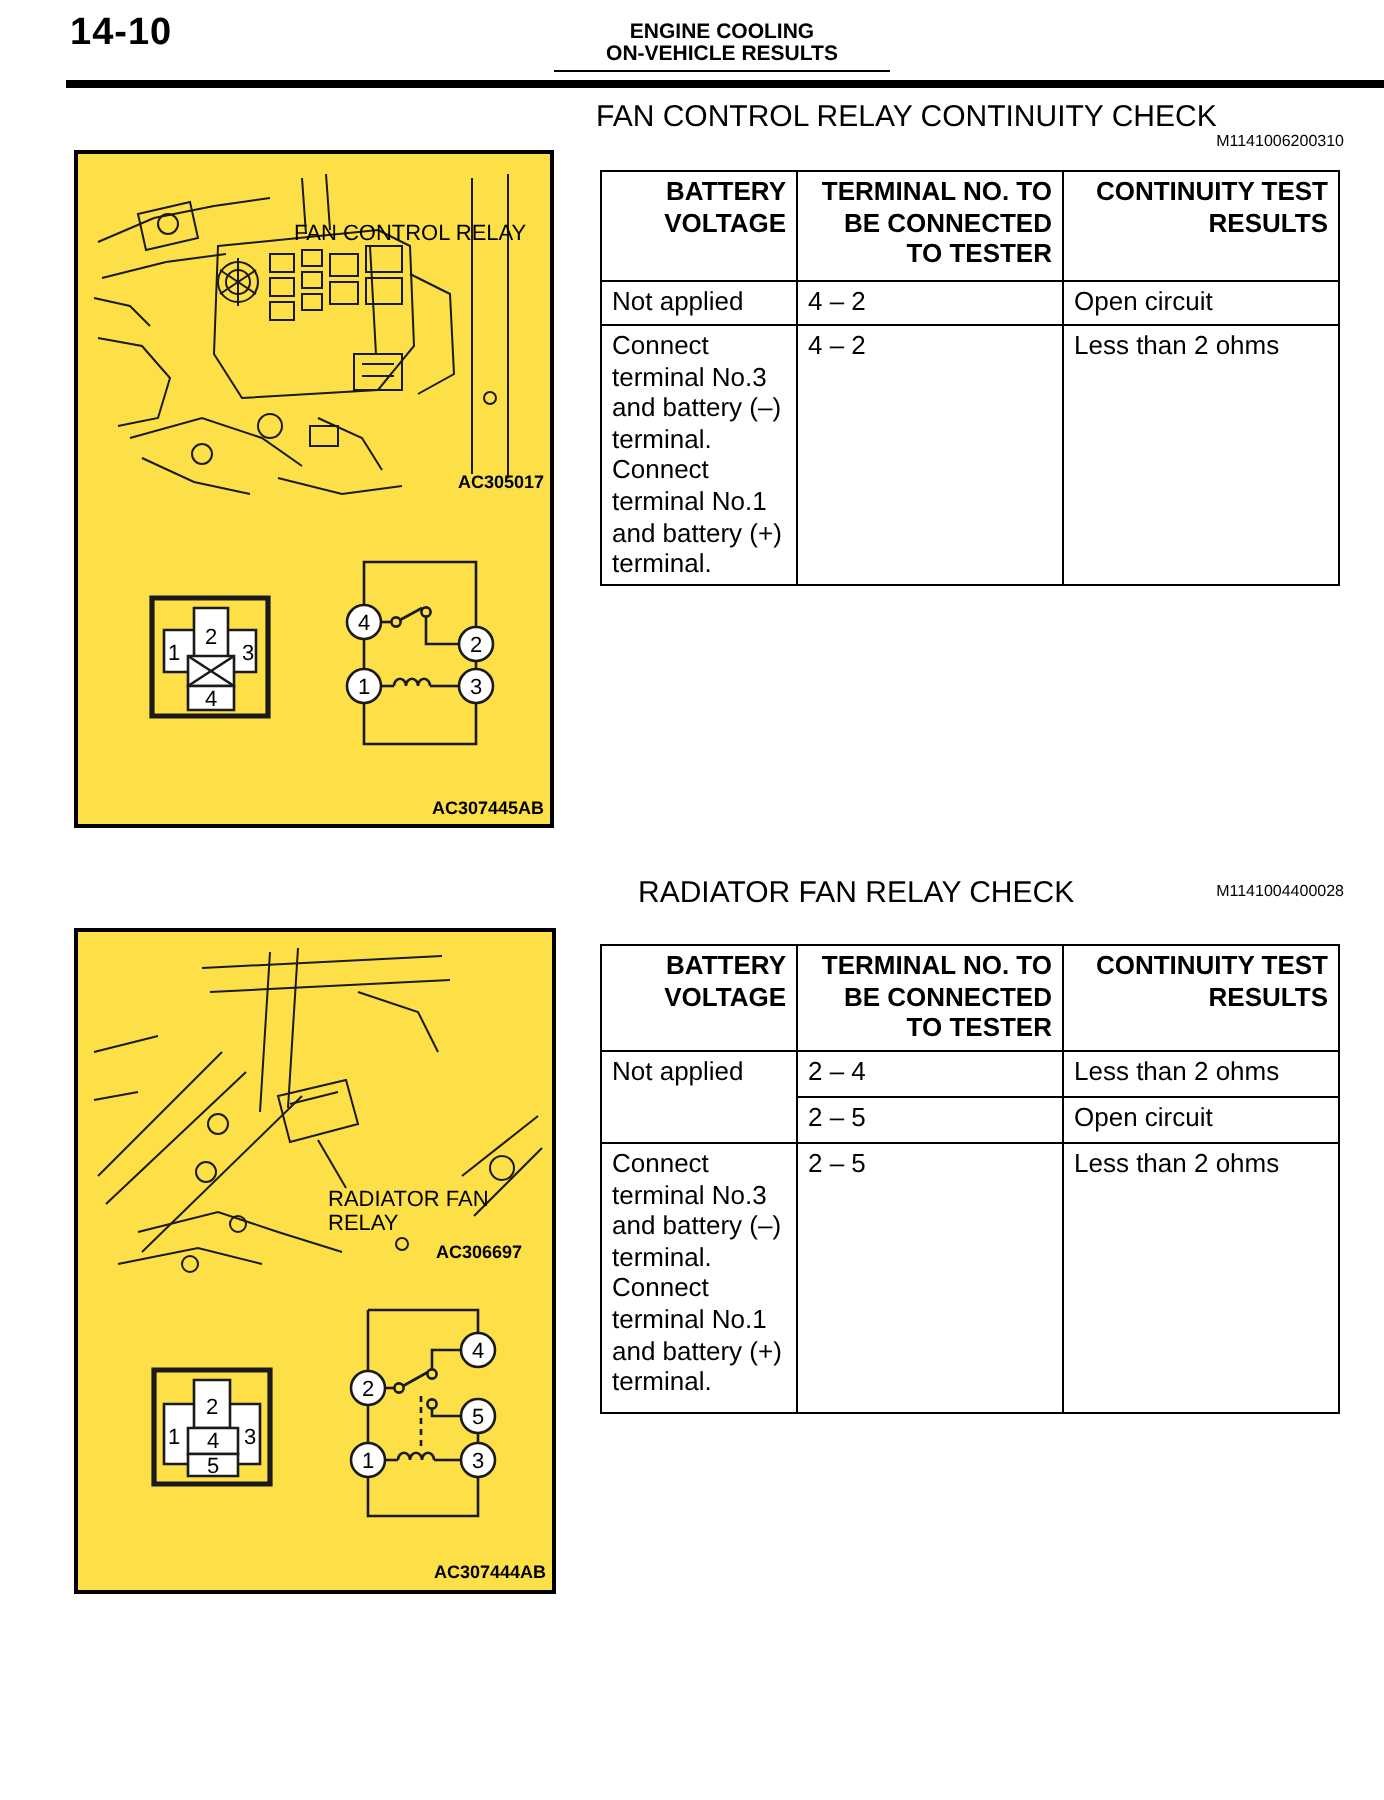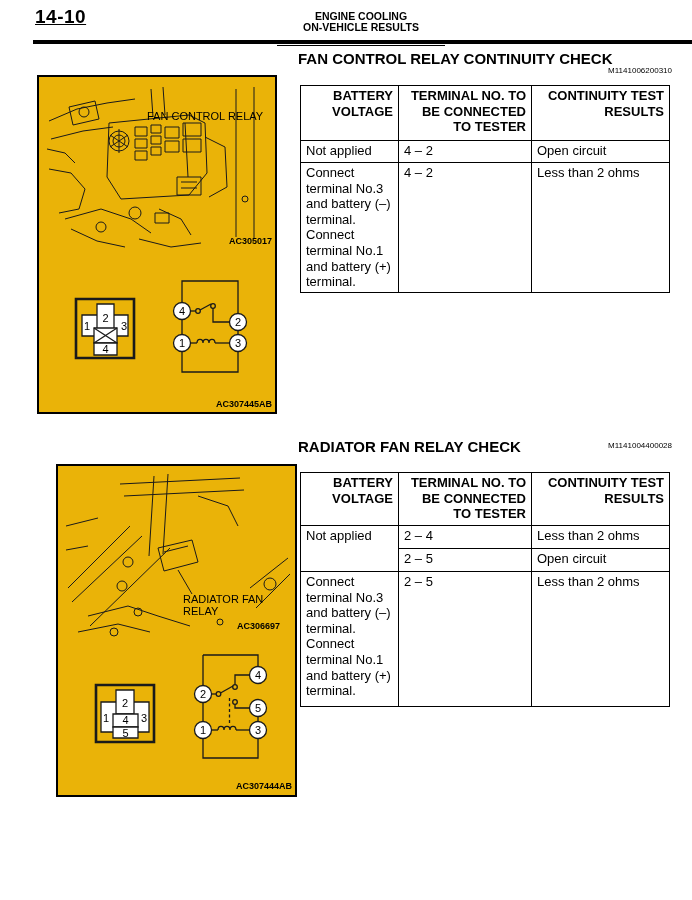--- a/index.html
+++ b/index.html
@@ -1,39 +1,39 @@
 <!DOCTYPE html>
 <html><head>
 <meta charset="utf-8">
 <style>
   html,body{margin:0;padding:0;background:#fff;}
   .page{position:relative;width:692px;height:900px;background:#ffffff;color:#000;
         font-family:"Liberation Sans", sans-serif;overflow:hidden;}
 
   
-  .page-number{position:absolute;left:35px;top:6px;font-size:19px;font-weight:bold;letter-spacing:0.5px;text-decoration:underline;}
+  .page-number{position:absolute;left:35px;top:6px;font-size:19px;font-weight:bold;letter-spacing:0.5px;}
   .header-center{position:absolute;left:277px;top:11px;width:168px;text-align:center;
-                 font-weight:bold;font-size:10.5px;line-height:1.05;border-bottom:1.5px solid #000;padding-bottom:12px;}
+                 font-weight:bold;font-size:10.5px;line-height:1.05;border-bottom:1.5px solid #000;padding-bottom:2px;}
   .header-rule{position:absolute;left:33px;width:659px;top:40px;height:4px;background:#000;}
 
   
-  .sec-title{position:absolute;left:298px;font-size:15px;font-weight:bold;white-space:nowrap;}
+  .sec-title{position:absolute;left:298px;font-size:15px;font-weight:normal;white-space:nowrap;}
   .sec-code{position:absolute;font-size:8px;text-align:left;right:20px;}
 
   
   table.spec{position:absolute;border-collapse:collapse;table-layout:fixed;background:#fff;}
   table.spec th, table.spec td{border:1.5px solid #000;padding:2px 5px;vertical-align:top;
       text-align:left;font-size:13px;line-height:1.2;word-wrap:break-word;}
   table.spec th{font-weight:bold;text-align:right;}
   .c1{width:98px;}.c2{width:133px;}.c3{width:138px;}
 
   
-  .fig-box{position:absolute;border:2px solid #000;background:#eab308;text-align:right;}
+  .fig-box{position:absolute;border:2px solid #000;background:#fde047;text-align:right;}
   #fig1{left:37px;top:75px;width:236px;height:335px;}
-  #fig2{left:37px;top:464px;width:237px;height:329px;margin-left:19px;}
+  #fig2{left:37px;top:464px;width:237px;height:329px;}
   .fig-box svg{display:block;width:100%;height:100%;}
   svg *{vector-effect:non-scaling-stroke;}
   svg path, svg rect, svg circle, svg line, svg polyline{fill:none;stroke:#1a1a1a;stroke-width:1;}
   svg .thick{stroke-width:2.6;}
   svg .med{stroke-width:1.3;}
   svg .wfill{fill:#ffffff;}
   svg text{font-family:"Liberation Sans", sans-serif;fill:#000;stroke:none;}
   svg .callout{font-size:11px;}
   svg .code{font-size:9px;font-weight:bold;}
   svg .pin{font-size:11px;text-anchor:middle;}
@@ -156,21 +156,21 @@
       <td>Open circuit</td>
     </tr>
     <tr style="height:128px;">
       <td>Connect terminal No.3 and battery (–) terminal. Connect terminal No.1 and battery (+) terminal.</td>
       <td>4 – 2</td>
       <td>Less than 2 ohms</td>
     </tr>
   </tbody>
     </table>
 
-  <div class="sec-title" style="top:438px;">RADIATOR FAN RELAY CHECK</div>
+  <div class="sec-title" style="top:438px;margin-left:21px;">RADIATOR FAN RELAY CHECK</div>
   <div class="sec-code" style="top:441px;">M1141004400028</div>
 
   <div class="fig-box" id="fig2">
     <svg viewBox="0 0 237 329">
       <g>
         <path d="M10,122 L72,60"></path>
           <path d="M14,136 L84,70"></path>
           <path d="M32,160 L112,82"></path>
         <path d="M96,10 L91,90"></path>
           <path d="M110,8 L105,88"></path>

